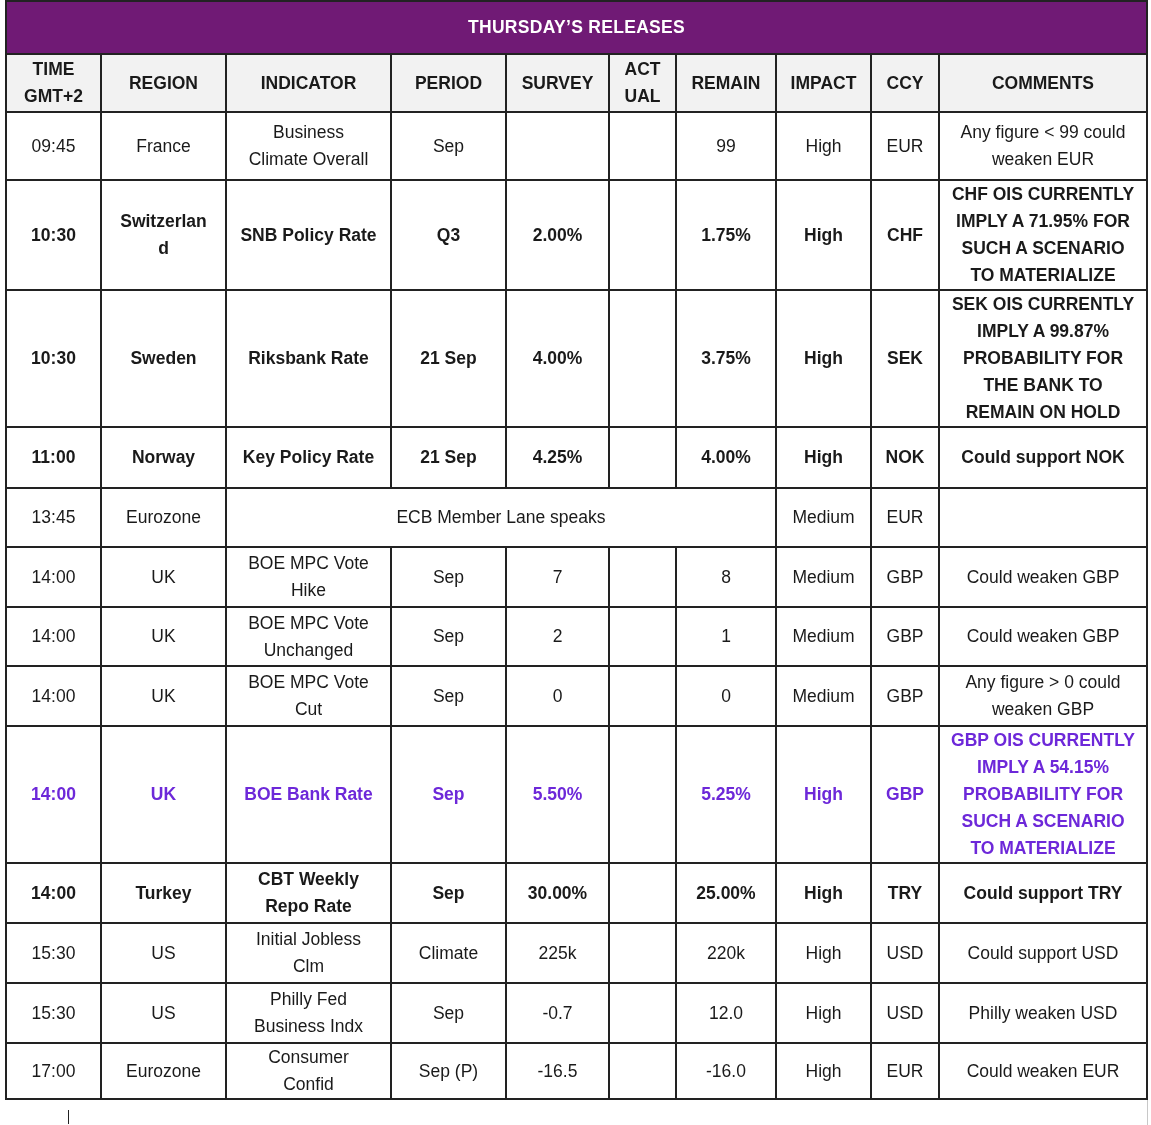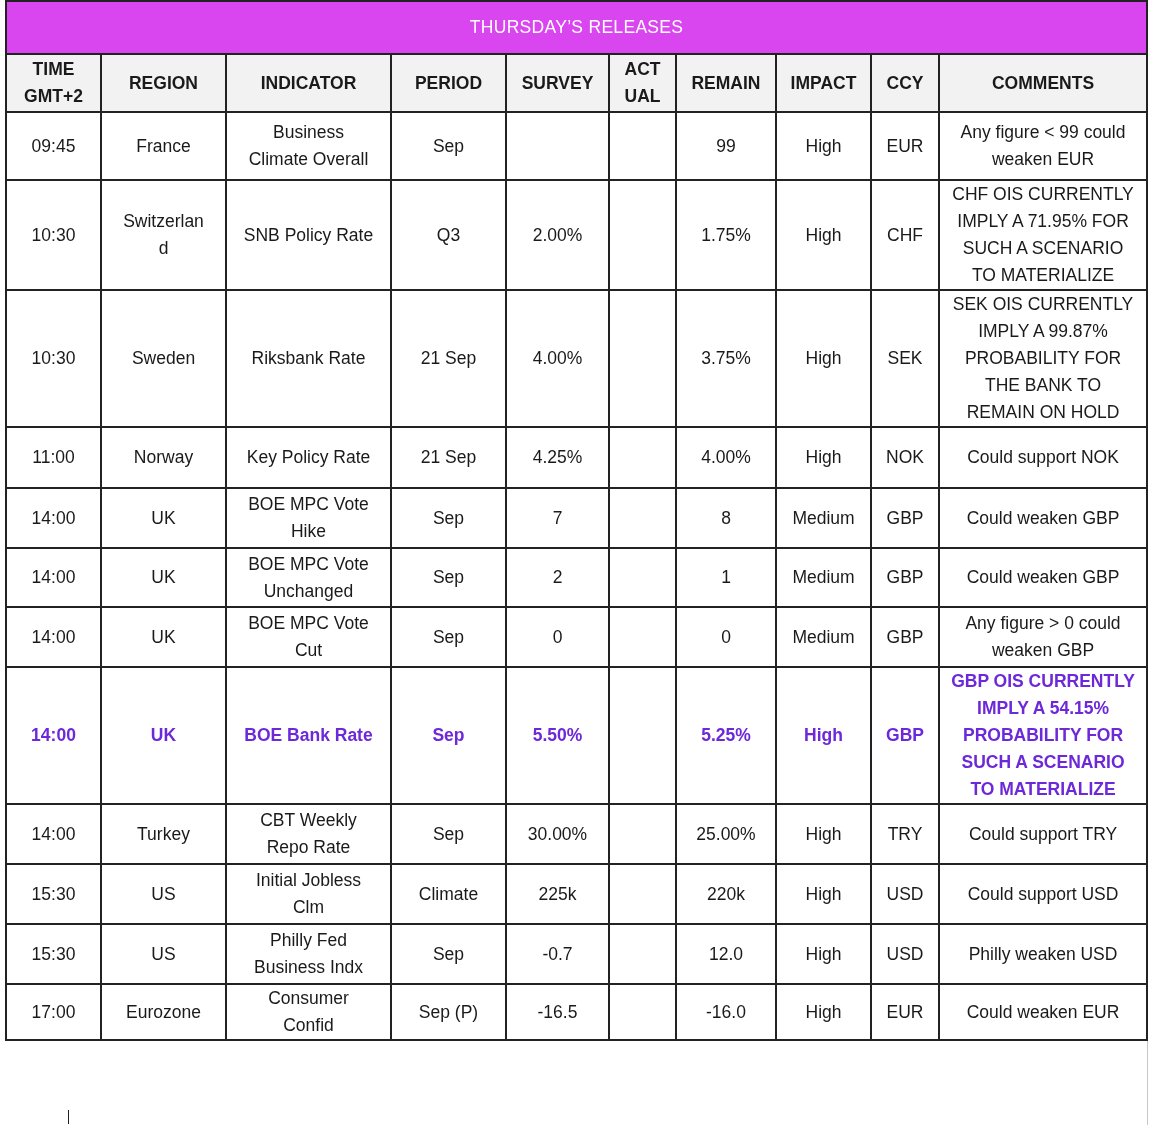--- a/index.html
+++ b/index.html
@@ -2,24 +2,24 @@
 <html><head>
 <meta charset="utf-8">
 <style>
   html, body { margin: 0; padding: 0; background: #ffffff; }
   body { width: 1151px; height: 1125px; position: relative; overflow: hidden;
          font-family: "Liberation Sans", "DejaVu Sans", sans-serif; color: #1a1a1a; }
   .page-edge { position: absolute; left: 1147px; top: 0; width: 1px; height: 1125px; background: #c8c8c8; }
   table.releases { position: absolute; left: 5px; top: 0; border-collapse: collapse; table-layout: fixed; width: 1141px; }
   table.releases td, table.releases th { border: 2px solid #222; text-align: center; vertical-align: middle;
          padding: 0 4px; font-size: 17.5px; line-height: 27px; }
-  .title-row td { background: #d946ef; color: #ffffff; font-weight: normal; font-size: 22px; height: 51px;
+  .title-row td { background: #701a75; color: #ffffff; font-weight: bold; font-size: 22px; height: 51px;
          border-bottom: 2px solid #222; letter-spacing: 0.3px; }
   .head-row th { background: #f2f2f2; font-weight: bold; font-size: 17.5px; line-height: 26px; height: 56px; }
-  .bold td { font-weight: normal; }
+  .bold td { font-weight: bold; }
   .red td { color: #6d28d9; font-weight: bold; }
   .cursor { position: absolute; left: 68px; top: 1110px; width: 1px; height: 14px; background: #222; }
 </style>
 </head>
 <body>
 
 <div class="page-edge"></div>
 
 <table class="releases">
   <colgroup>
@@ -205,20 +205,40 @@
         <td>
           <div>High</div>
         </td>
         <td>
           <div>NOK</div>
         </td>
         <td>
           <div>Could support NOK</div>
         </td>
       </tr>
+      <tr style="height: 59px;">
+        <td>
+          <div>13:45</div>
+        </td>
+        <td>
+          <div>Eurozone</div>
+        </td>
+        <td colspan="5">
+          <div>ECB Member Lane speaks</div>
+        </td>
+        <td>
+          <div>Medium</div>
+        </td>
+        <td>
+          <div>EUR</div>
+        </td>
+        <td>
+          <div></div>
+        </td>
+      </tr>
       <tr style="height: 60px;">
         <td>
           <div>14:00</div>
         </td>
         <td>
           <div>UK</div>
         </td>
         <td>
           <div>BOE MPC Vote</div>
           <div>Hike</div>

